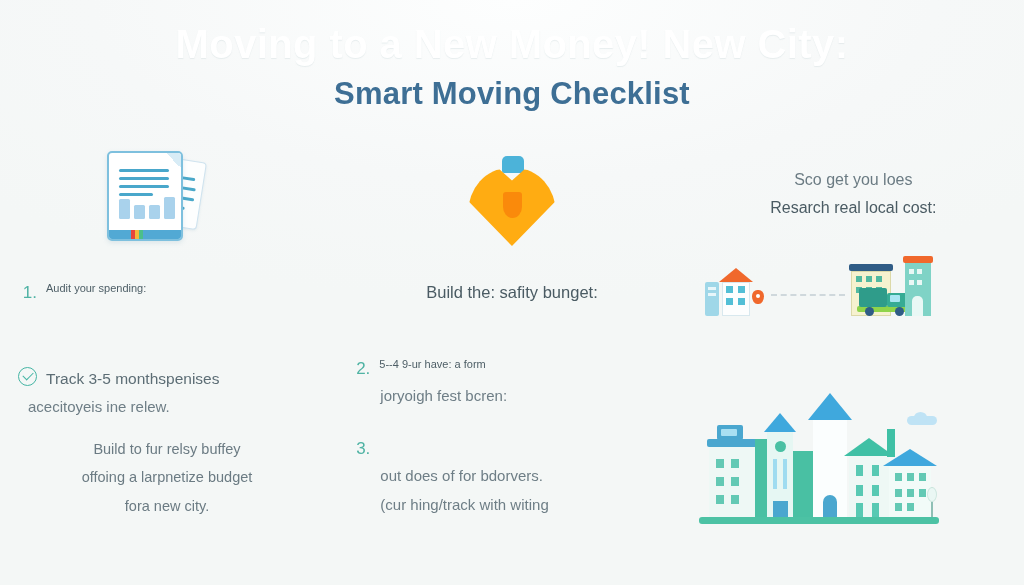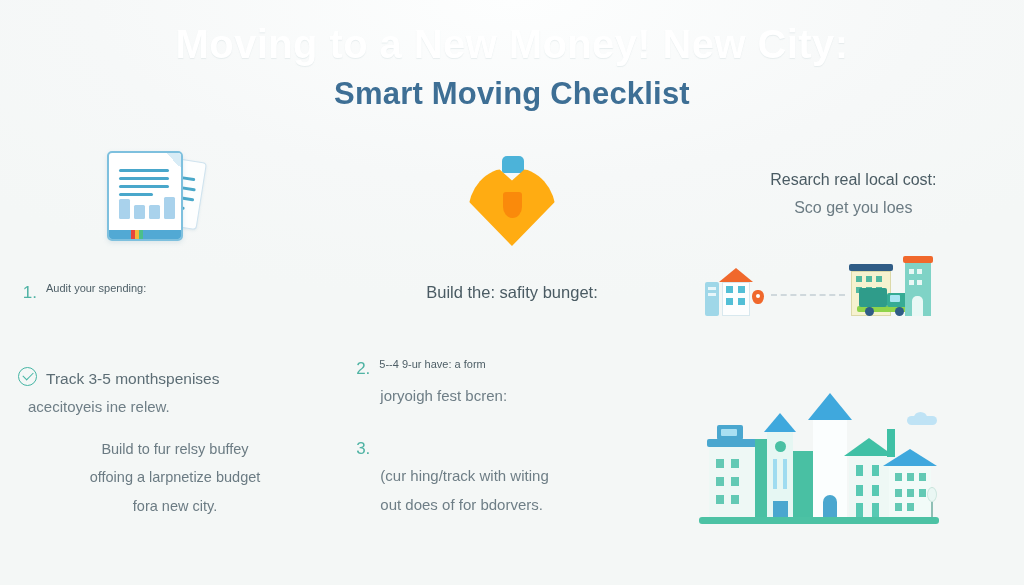--- a/index.html
+++ b/index.html
@@ -173,21 +173,21 @@
       </div>
 
       <div style="position:absolute;left:18px;top:224px;width:300px;">
         <div class="nrow">
           <span class="check-ico"></span>
           <span class="nsub" style="font-size:15.5px;color:#5c6d75;">Track 3-5 monthspenises</span>
         </div>
         <div class="nsub" style="padding-left:10px;">acecitoyeis ine relew.</div>
       </div>
 
-      <div style="position:absolute;left:20px;top:295px;width:310px;">
+      <div style="position:absolute;left:12px;top:295px;width:310px;">
         <div class="body-txt">Build to fur relsy buffey</div>
         <div class="body-txt">offoing a larpnetize budget</div>
         <div class="body-txt">fora new city.</div>
       </div>
     </div>
 
     <div class="col">
 
       <div style="position:absolute;left:0;top:16px;width:100%;">
         <div class="bag-wrap">
@@ -206,30 +206,30 @@
           <span class="num">2.</span>
           <span class="ntext">5--4 9-ur have: a form</span>
         </div>
         <div class="nsub" style="padding-left:29px;">joryoigh fest bcren:</div>
       </div>
 
       <div style="position:absolute;left:10px;top:296px;width:300px;">
         <div class="nrow">
           <span class="num">3.</span>
         </div>
+        <div class="nsub" style="padding-left:29px;">out does of for bdorvers.</div>
         <div class="nsub" style="padding-left:29px;">(cur hing/track with witing</div>
-        <div class="nsub" style="padding-left:29px;">out does of for bdorvers.</div>
       </div>
     </div>
 
     <div class="col">
 
       <div style="position:absolute;left:0;top:26px;width:100%;">
+        <div class="lead" style="font-size:16px;color:#6b7b83;">Sco get you loes</div>
         <div class="lead" style="font-size:16px;">Resarch real local cost:</div>
-        <div class="lead" style="font-size:16px;color:#6b7b83;">Sco get you loes</div>
       </div>
 
       <div style="position:absolute;left:16px;top:104px;">
         <div class="move-scene">
 
           <div class="ms" style="left:6px;top:16px;width:62px;height:56px;">
             <span style="position:absolute;left:0;bottom:0;width:14px;height:34px;background:#9fd7e8;border-radius:2px;"></span>
             <span style="position:absolute;left:3px;bottom:20px;width:8px;height:3px;background:#e8f6fa;"></span>
             <span style="position:absolute;left:3px;bottom:26px;width:8px;height:3px;background:#e8f6fa;"></span>
             <span style="position:absolute;left:14px;top:8px;width:0;height:0;border-left:17px solid transparent;border-right:17px solid transparent;border-bottom:14px solid #f0682c;"></span>

